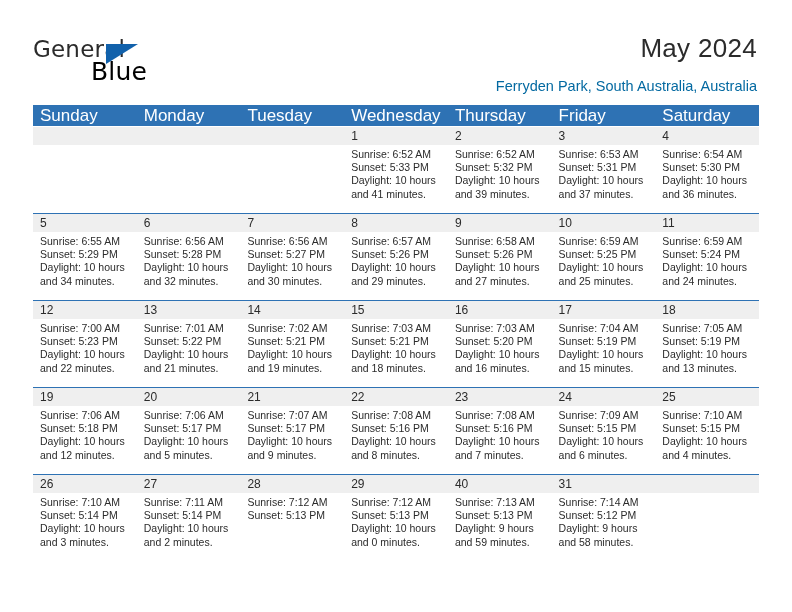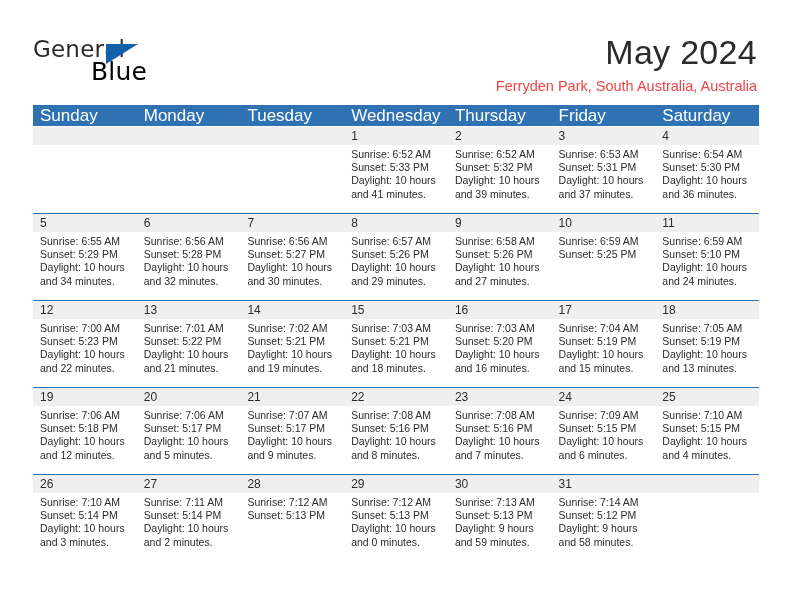--- a/index.html
+++ b/index.html
@@ -62,31 +62,31 @@
     width: 0;
     height: 0;
     border-left: 32px solid #1161ab;
     border-bottom: 20px solid transparent;
   }
 
   .title {
     position: absolute;
     right: 35px;
     top: 33px;
-    font-size: 34px;
+    font-size: 26px;
     color: #2b2b2b;
     text-align: right;
     letter-spacing: 0.3px;
   }
   .subtitle {
     position: absolute;
     right: 35px;
     top: 78px;
     font-size: 14.5px;
-    color: #ef4444;
+    color: #0369a1;
     text-align: left;
   }
 
   
   .calendar {
     position: absolute;
     left: 33px;
     top: 105px;
     width: 726px;
   }
@@ -246,24 +246,25 @@
               <div class="daylight-wrap">Daylight: 10 hours and 29 minutes.</div>
             </div>
             <div class="bodycell">
               <div>Sunrise: 6:58 AM</div>
               <div>Sunset: 5:26 PM</div>
               <div class="daylight-wrap">Daylight: 10 hours and 27 minutes.</div>
             </div>
             <div class="bodycell">
               <div>Sunrise: 6:59 AM</div>
               <div>Sunset: 5:25 PM</div>
+              <div class="daylight-wrap">Daylight: 10 hours and 25 minutes.</div>
             </div>
             <div class="bodycell">
               <div>Sunrise: 6:59 AM</div>
-              <div>Sunset: 5:10 PM</div>
+              <div>Sunset: 5:24 PM</div>
               <div class="daylight-wrap">Daylight: 10 hours and 24 minutes.</div>
             </div>
           </div>
         </div>
         <div class="week">
           <div class="week-sep"></div>
           <div class="numrow">
             <div class="numcell">12</div>
             <div class="numcell">13</div>
             <div class="numcell">14</div>
@@ -359,21 +360,21 @@
             </div>
           </div>
         </div>
         <div class="week">
           <div class="week-sep"></div>
           <div class="numrow">
             <div class="numcell">26</div>
             <div class="numcell">27</div>
             <div class="numcell">28</div>
             <div class="numcell">29</div>
-            <div class="numcell">30</div>
+            <div class="numcell">40</div>
             <div class="numcell">31</div>
             <div class="numcell"></div>
           </div>
           <div class="bodyrow">
             <div class="bodycell">
               <div>Sunrise: 7:10 AM</div>
               <div>Sunset: 5:14 PM</div>
               <div class="daylight-wrap">Daylight: 10 hours and 3 minutes.</div>
             </div>
             <div class="bodycell">

